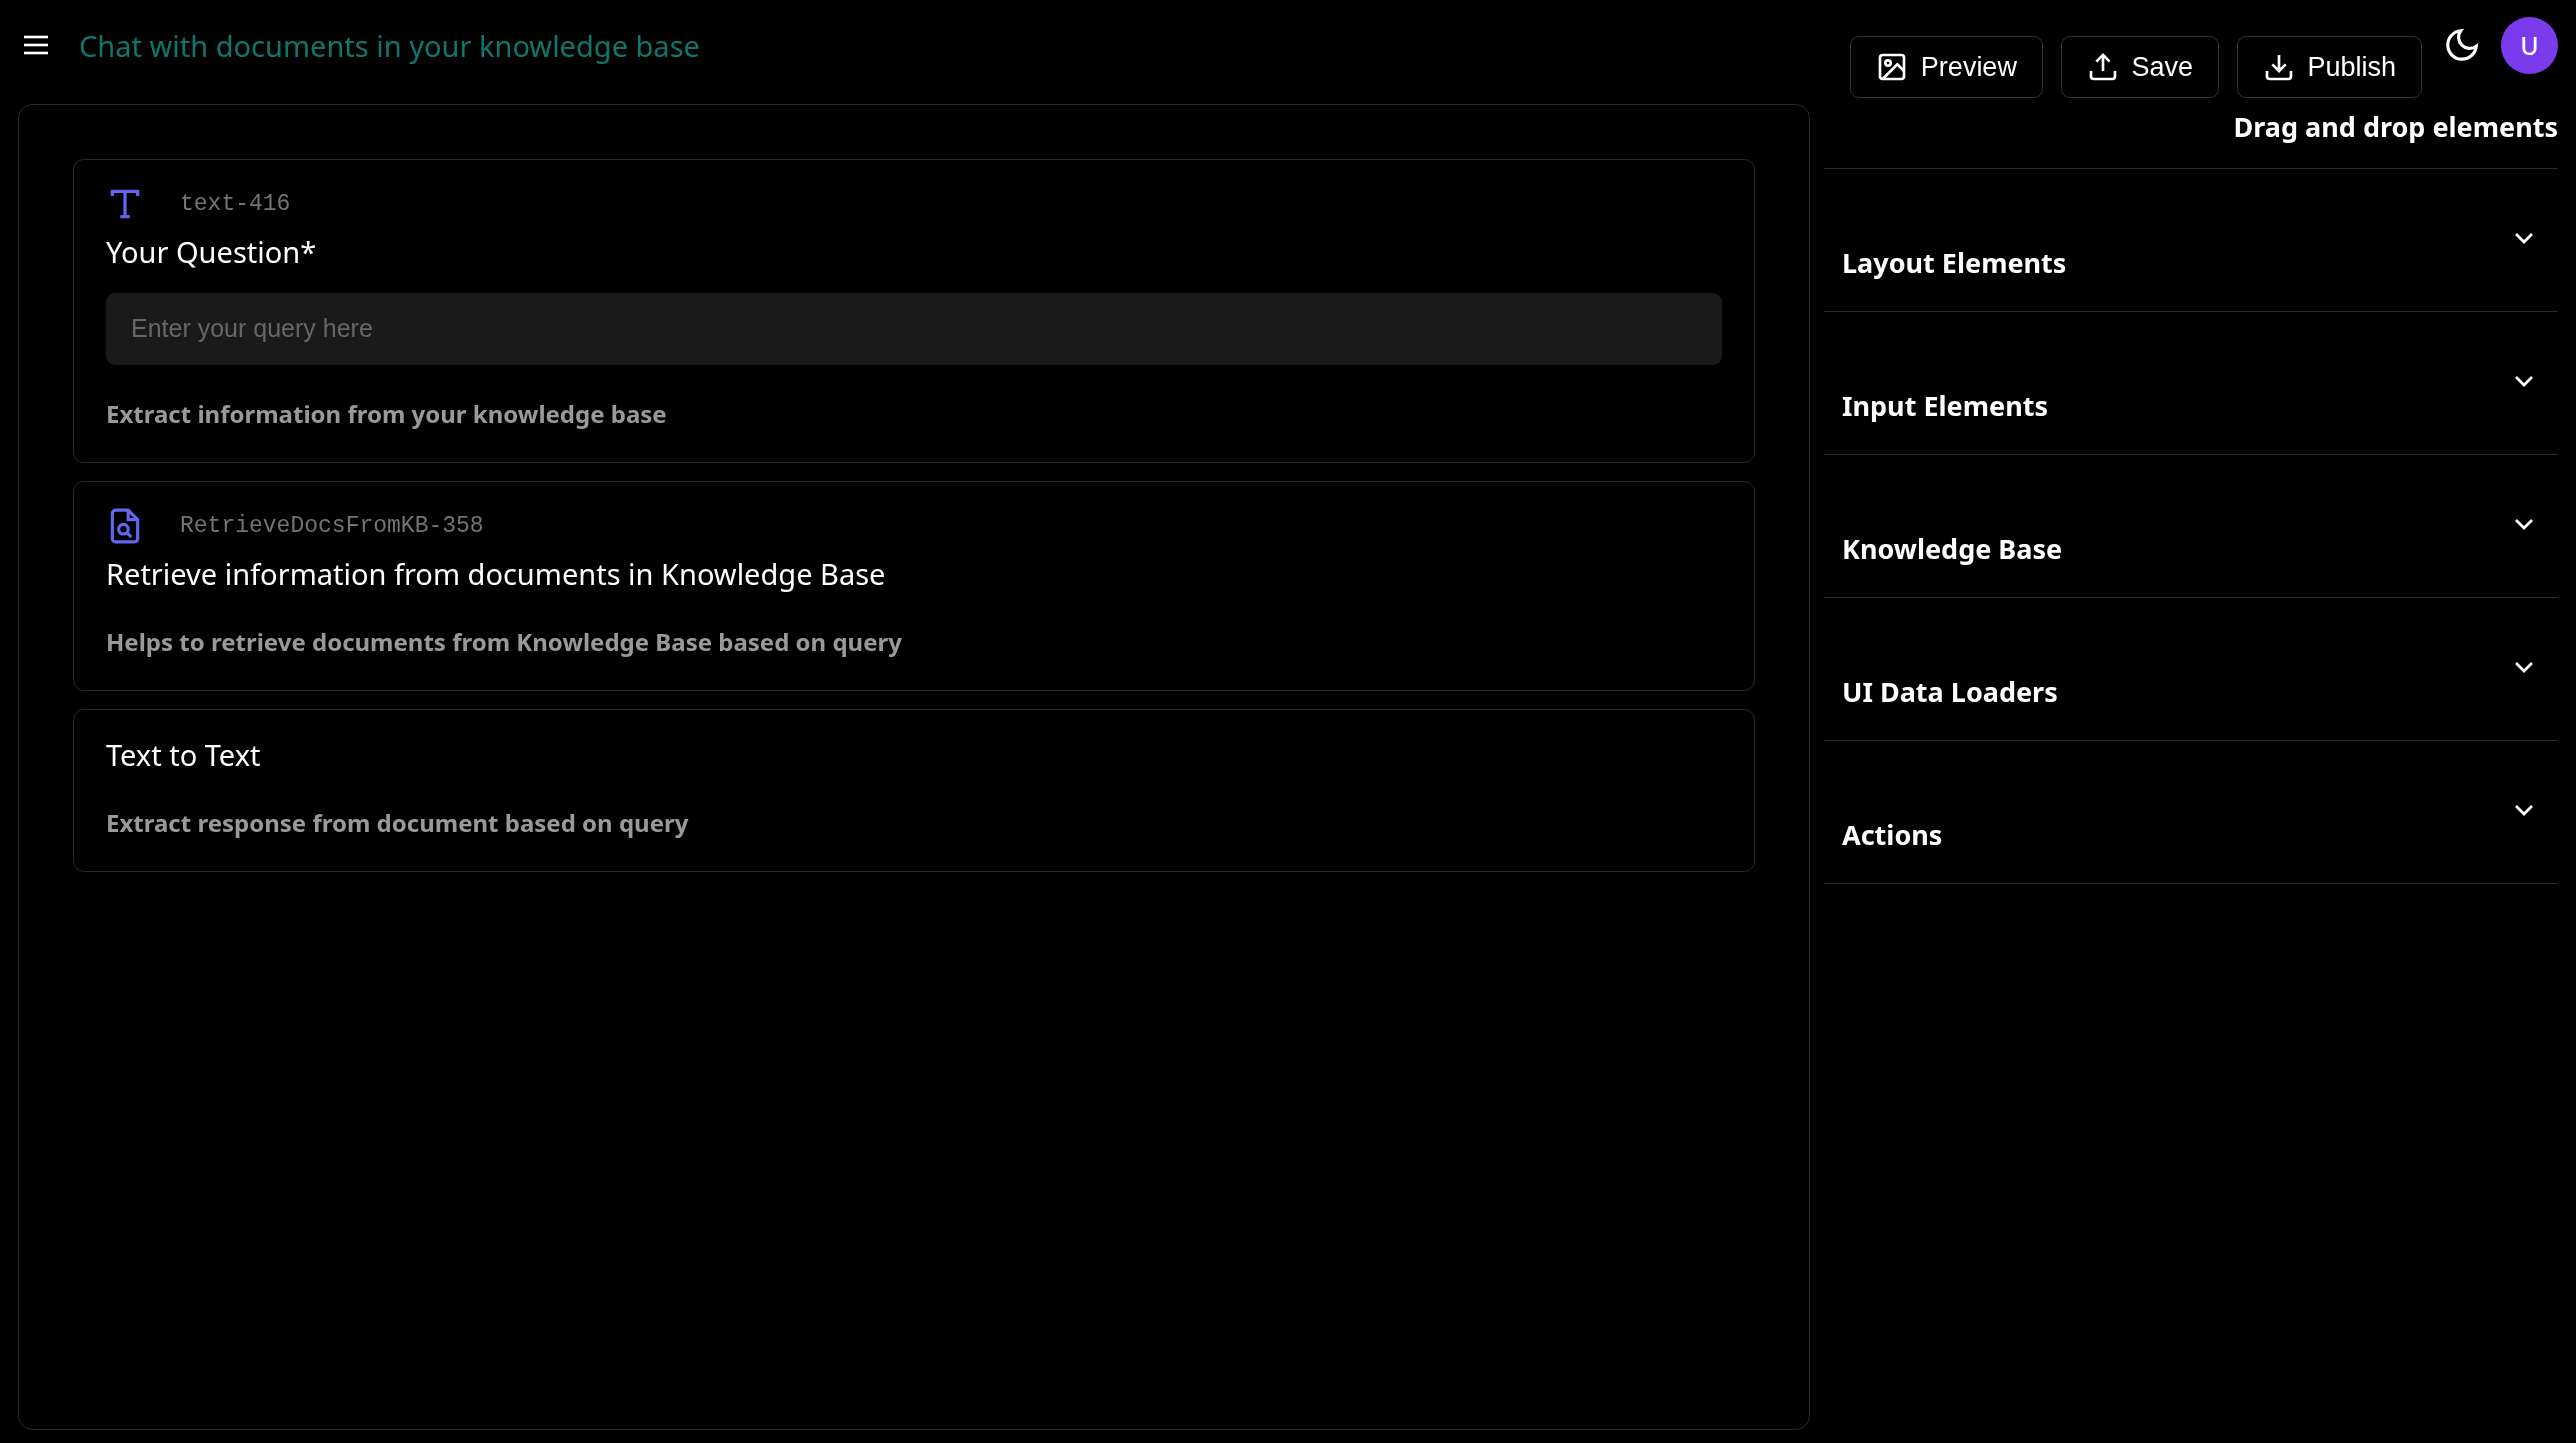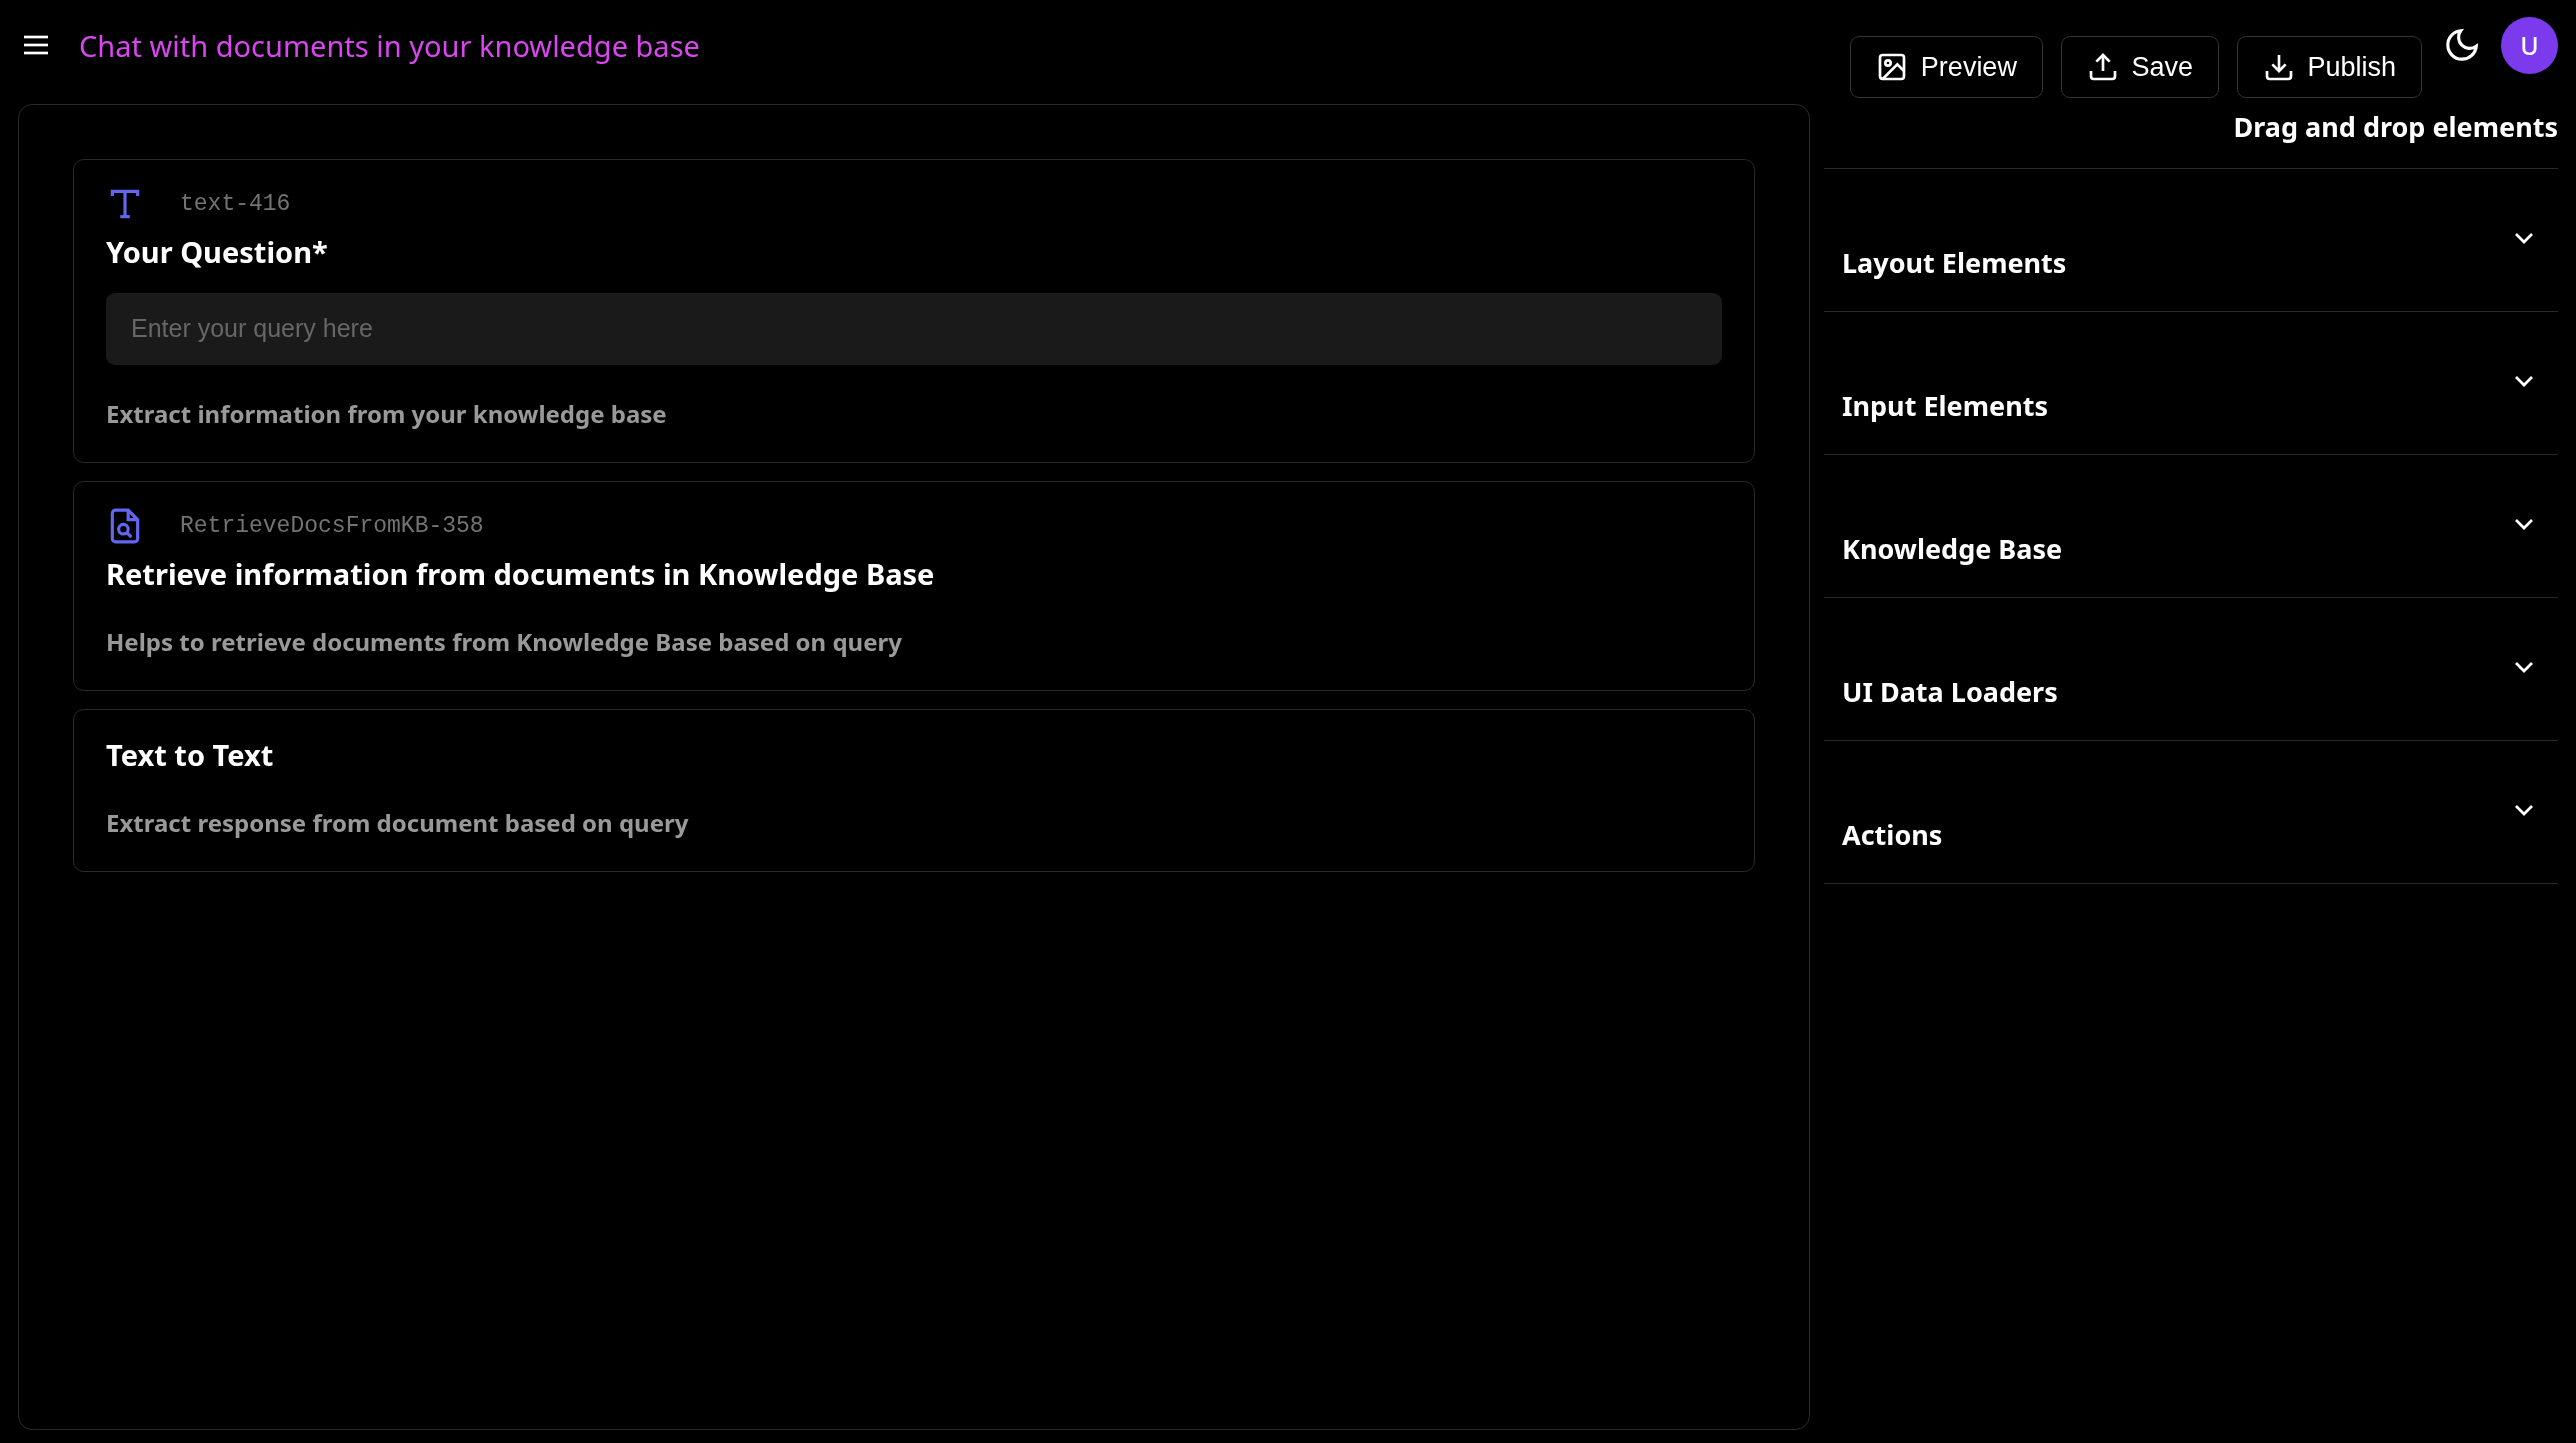--- a/index.html
+++ b/index.html
@@ -42,21 +42,21 @@
 
     .menu-btn svg {
       width: 32px;
       height: 32px;
       stroke: #fff;
     }
 
     .page-title {
       font-size: 29px;
       font-weight: 400;
-      color: #d946ef;
+      color: #0f766e;
     }
 
     .header-right {
       display: flex;
       align-items: center;
       gap: 18px;
     }
 
     .header-btn {
       display: flex;
@@ -151,21 +151,21 @@
     }
 
     .node-id {
       font-family: 'Courier New', monospace;
       font-size: 23px;
       color: #737373;
     }
 
     .node-title {
       font-size: 29px;
-      font-weight: 700;
+      font-weight: 400;
       color: #fff;
       margin-bottom: 21.5px;
     }
 
     .node-input {
       width: 100%;
       padding: 21.5px 25px;
       border-radius: 9px;
       background: #1a1a1a;
       border: none;

